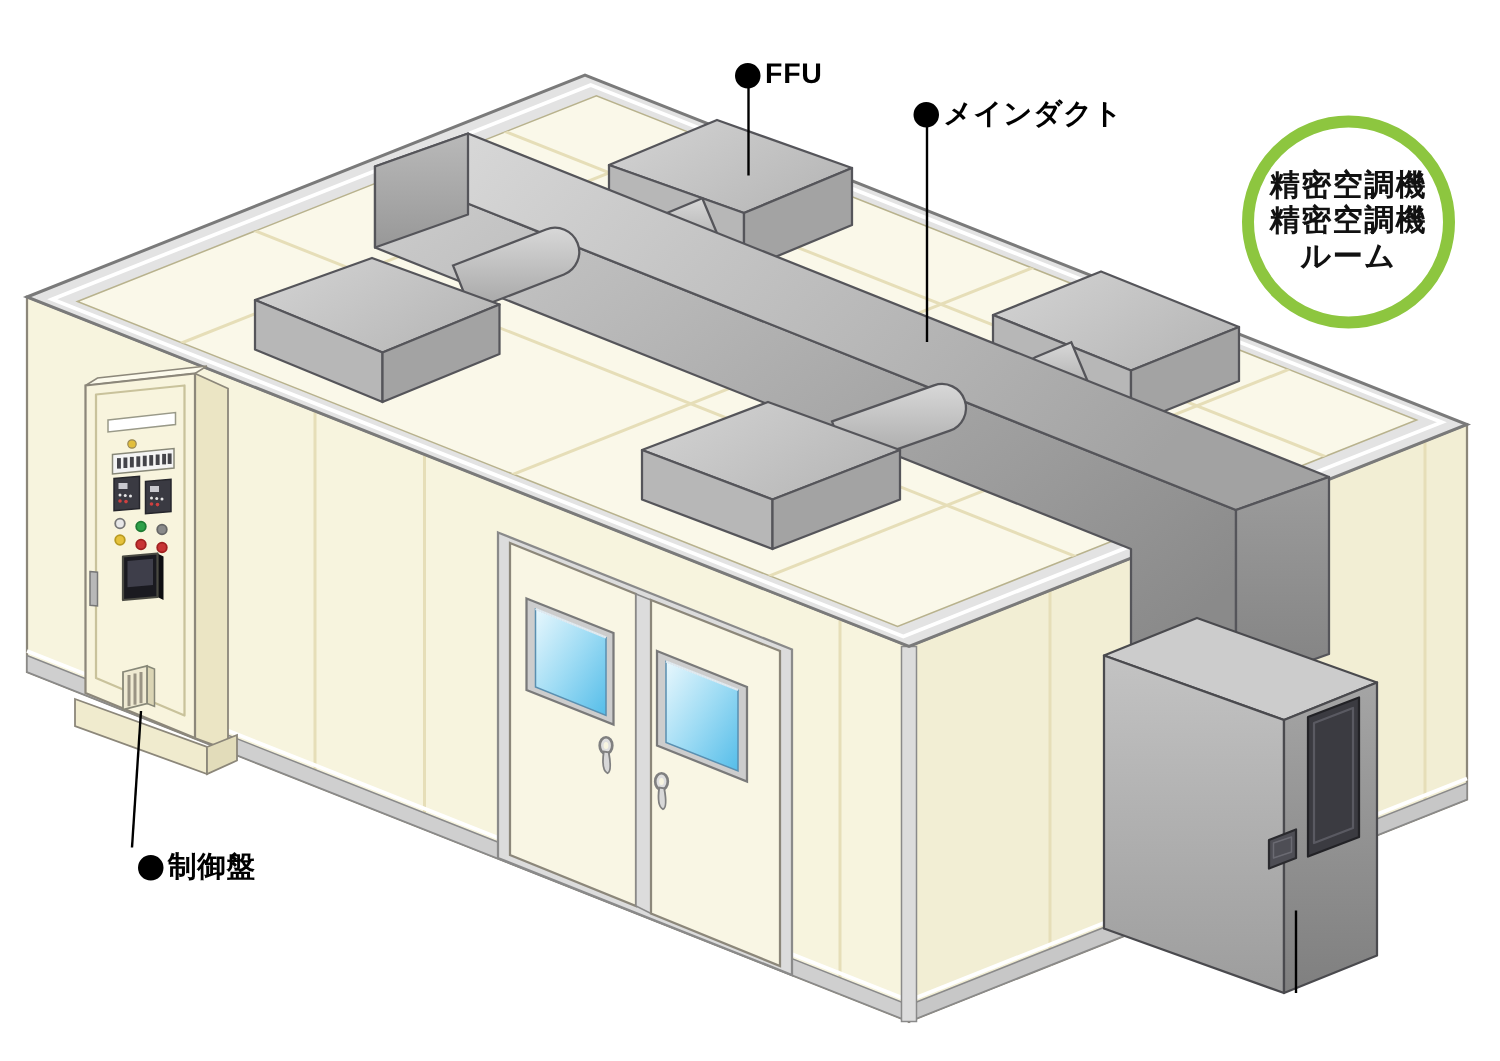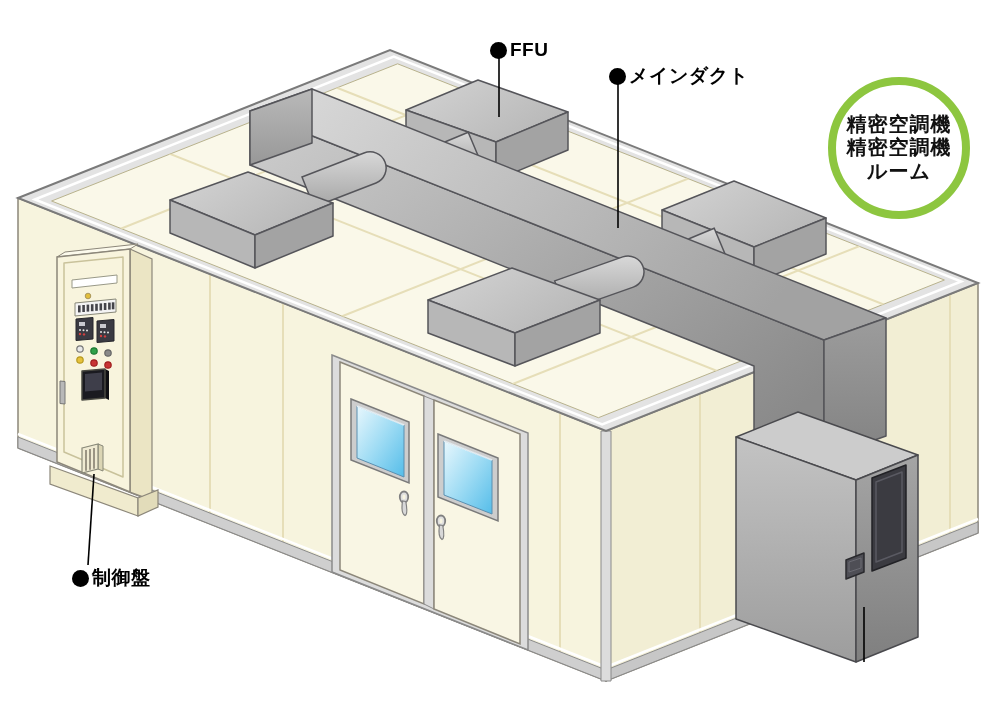--- a/index.html
+++ b/index.html
@@ -235,21 +235,21 @@
 </svg>
 
 <div class="callout" style="left:490px;top:39px;">
   <span class="dot"></span>
   <span>FFU</span>
 </div>
 <div class="callout" style="left:609px;top:63px;">
   <span class="dot"></span>
   <span>メインダクト</span>
 </div>
-<div class="callout" style="left:72px;top:565px;">
+<div class="callout" style="left:92px;top:565px;">
   <span class="dot"></span>
   <span>制御盤</span>
 </div>
 
 <div class="badge">
   <span>精密空調機</span>
   <span>精密空調機</span>
   <span>ルーム</span>
 </div>
 

